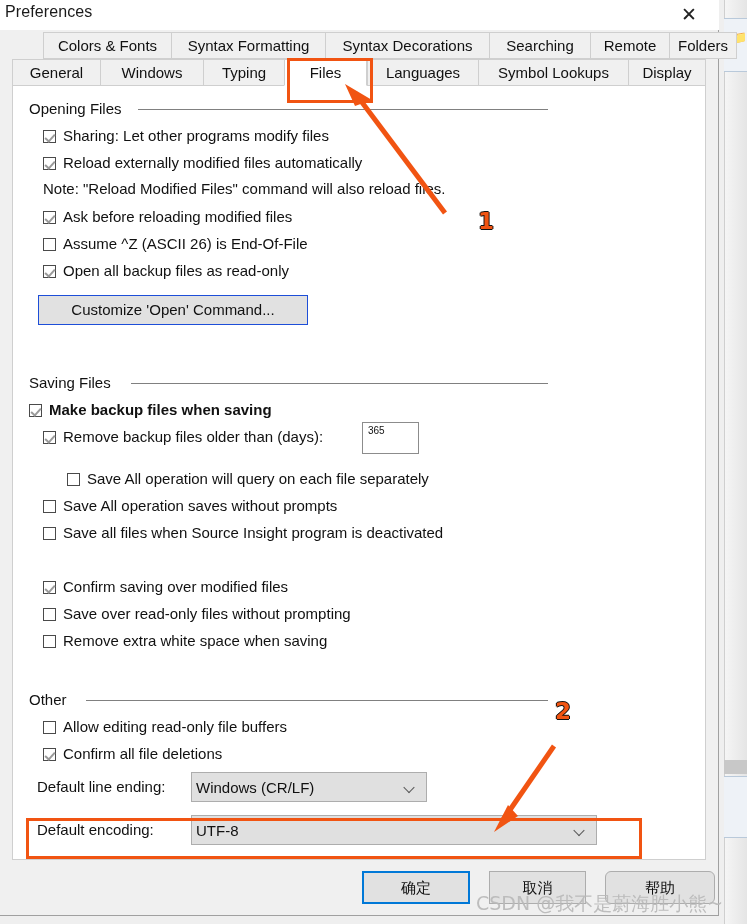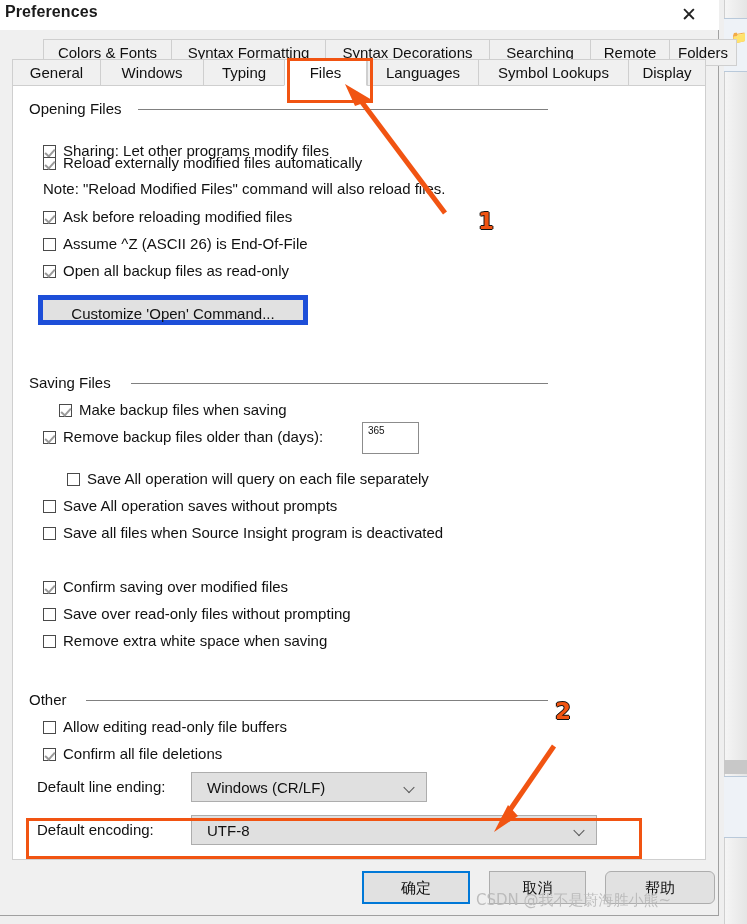--- a/index.html
+++ b/index.html
@@ -30,35 +30,35 @@
   }
 
   
   #dialog{
     position:absolute;left:0;top:0;width:719px;height:916px;
     background:#f0f0f0;
     border-right:1px solid #a0a0a0;border-bottom:1px solid #a0a0a0;
     box-sizing:border-box;
   }
   #titlebar{
-    position:absolute;left:0;top:0;width:719px;height:30px;background:#ffffff;font-weight:bold;
+    position:absolute;left:0;top:0;width:719px;height:30px;background:#ffffff;
   }
   #title-text{
     position:absolute;left:5px;top:3px;font-size:16px;color:#1a1a1a;
     letter-spacing:.1px;
   }
   #close-btn{
     position:absolute;right:10px;top:0px;width:40px;height:30px;
     color:#222;font-size:19px;line-height:30px;text-align:center;cursor:default;
   }
 
   
   #tabstrip{position:absolute;left:12px;top:32px;width:694px;height:54px;}
   .tabrow{position:absolute;left:0;height:27px;white-space:nowrap;font-size:0;}
-  .tabrow.r1{top:7px;padding-left:31px;}
+  .tabrow.r1{top:0;padding-left:31px;}
   .tabrow.r2{top:27px;}
   .tab{
     display:inline-block;height:27px;line-height:26px;
     background:#f0f0f0;border:1px solid #cfcfcf;
     border-right:none;
     box-sizing:border-box;font-size:15px;color:#111;text-align:center;
     vertical-align:top;cursor:default;
   }
   .tab.last{border-right:1px solid #cfcfcf;}
   .tab.selected{
@@ -92,36 +92,36 @@
   }
   .chk-label{
     display:inline-block;font-size:15px;color:#111;vertical-align:middle;
     line-height:20px;
   }
   .static-note{position:absolute;font-size:15px;color:#111;}
 
   .plain-label{position:absolute;font-size:15px;color:#111;}
 
   .push-btn{
-    position:absolute;background:#e1e1e1;border:5px solid #1d4ed8;
+    position:absolute;background:#e1e1e1;border:1px solid #1d4ed8;
     box-sizing:border-box;font-size:15px;color:#111;text-align:center;
     cursor:default;
   }
 
   .text-input{
     position:absolute;background:#ffffff;border:1px solid #8c8c8c;
     box-sizing:border-box;font-size:10px;color:#111;
     padding:2px 0 0 5px;
   }
 
   .combo{
     position:absolute;background:#e0e0e0;border:1px solid #adadad;
     box-sizing:border-box;font-size:15px;color:#111;cursor:default;
   }
-  .combo .cval{position:absolute;left:15px;top:50%;transform:translateY(-50%);}
+  .combo .cval{position:absolute;left:4px;top:50%;transform:translateY(-50%);}
   .combo .carrow{
     position:absolute;right:11px;top:50%;transform:translateY(-50%);
     width:11px;height:11px;
   }
   .combo .carrow::before{
     content:"";position:absolute;left:1px;top:2px;width:7px;height:7px;
     border:solid #5a5a5a;border-width:0 1px 1px 0;transform:rotate(45deg);
   }
 
   
@@ -141,21 +141,21 @@
     position:absolute;font-family:"DejaVu Sans",sans-serif;font-weight:bold;
     font-size:23px;color:#f15412;
     text-shadow:1px 0 0 #111,-1px 0 0 #111,0 1px 0 #111,0 -1px 0 #111;
     z-index:31;pointer-events:none;
   }
   .anno-arrow{position:absolute;z-index:30;pointer-events:none;overflow:visible;}
 
   
   #watermark{
     position:absolute;left:476px;top:891px;z-index:40;
-    font-size:15px;color:#b9b9b9;opacity:.92;
+    font-size:19px;color:#b9b9b9;opacity:.92;
     font-family:"DejaVu Sans",sans-serif;white-space:nowrap;
     pointer-events:none;
   }
 </style>
 </head>
 <body>
 
 <div id="desktop">
   <div class="bg-window"></div>
   <div class="bg-panel" style="top:18px;height:52px;"></div>
@@ -189,21 +189,21 @@
       <div class="tab" style="width:150px">Symbol Lookups</div>
       <div class="tab last" style="width:78px">Display</div>
     </div>
   </div>
 
   <div id="pane">
 
     <div class="group-title" style="left:16px;top:14px;">Opening Files</div>
     <div class="group-line" style="left:125px;top:23px;width:410px;"></div>
 
-    <div class="chk-row" style="left:30px;top:55px;text-align:right;">
+    <div class="chk-row" style="left:30px;top:40px;text-align:right;">
       <span class="chkbox checked"></span>
       <span class="chk-label">Sharing: Let other programs modify files</span>
     </div>
     <div class="chk-row" style="left:30px;top:67px;">
       <span class="chkbox checked"></span>
       <span class="chk-label">Reload externally modified files automatically</span>
     </div>
 
     <div class="static-note" style="left:30px;top:94px;">Note: "Reload Modified Files" command will also reload files.</div>
 
@@ -218,21 +218,21 @@
     <div class="chk-row" style="left:30px;top:175px;">
       <span class="chkbox checked"></span>
       <span class="chk-label">Open all backup files as read-only</span>
     </div>
 
     <div class="push-btn" style="left:25px;top:209px;width:270px;height:30px;line-height:28px;">Customize 'Open' Command...</div>
 
     <div class="group-title" style="left:16px;top:288px;">Saving Files</div>
     <div class="group-line" style="left:118px;top:297px;width:417px;"></div>
 
-    <div class="chk-row" style="left:46px;top:314px;">
+    <div class="chk-row" style="left:16px;top:314px;font-weight:bold;">
       <span class="chkbox checked"></span>
       <span class="chk-label">Make backup files when saving</span>
     </div>
     <div class="chk-row" style="left:30px;top:341px;">
       <span class="chkbox checked"></span>
       <span class="chk-label">Remove backup files older than (days):</span>
     </div>
     <div class="text-input" style="left:349px;top:336px;width:57px;height:32px;">365</div>
 
     <div class="chk-row" style="left:30px;top:383px;padding-left:24px;">

